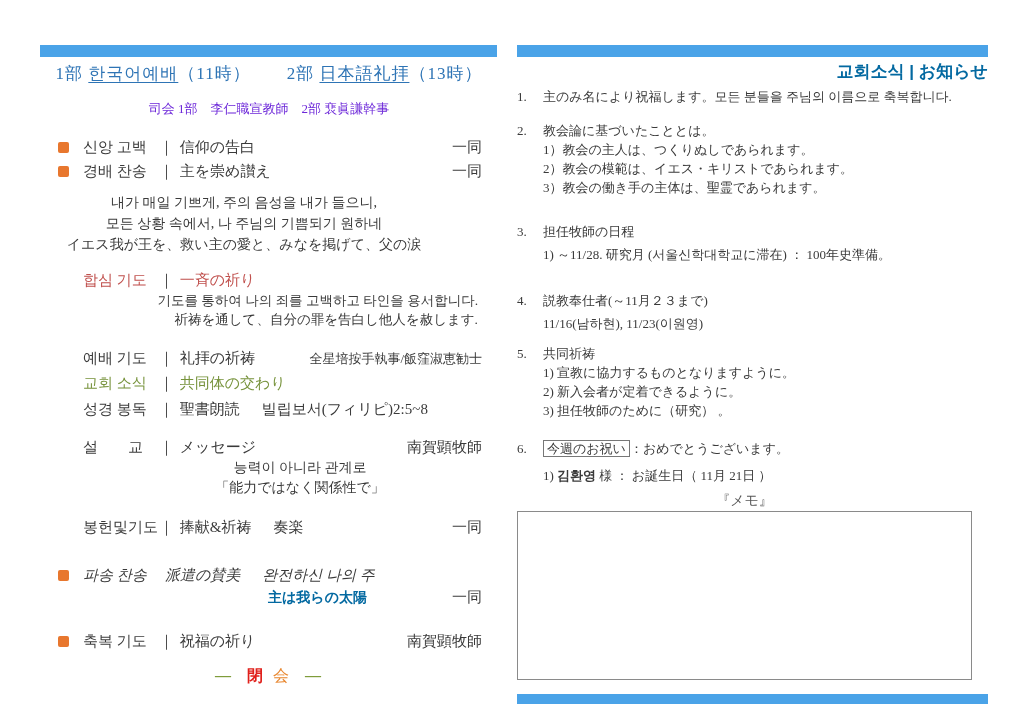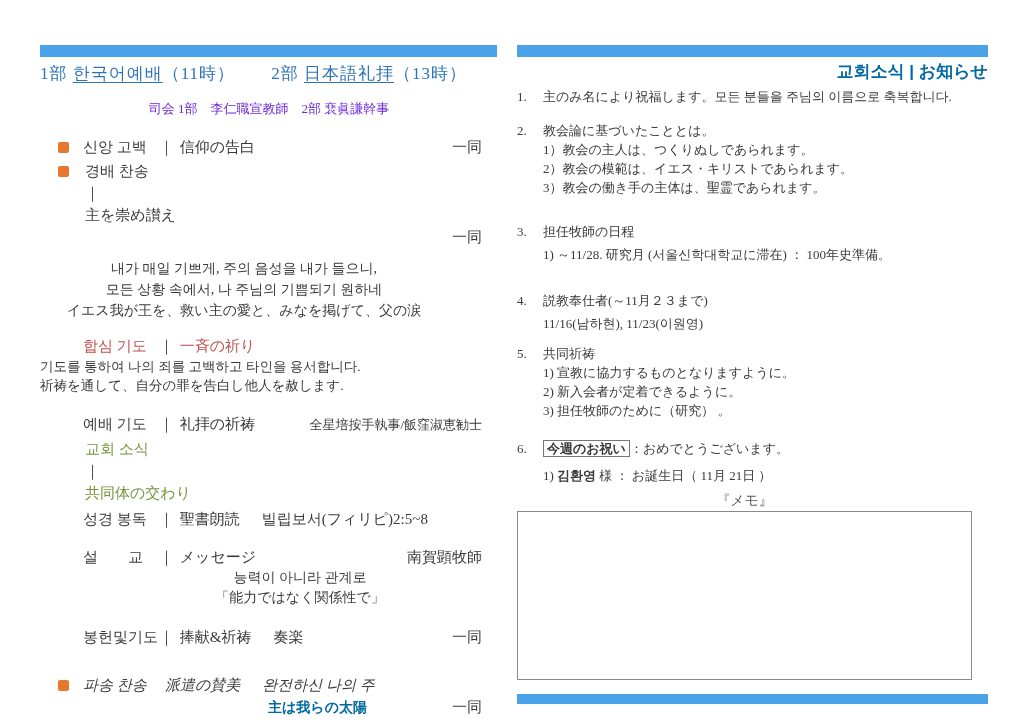--- a/index.html
+++ b/index.html
@@ -4,35 +4,35 @@
 <style>
   html,body{margin:0;padding:0;background:#ffffff;}
   .page{position:relative;width:1024px;height:725px;background:#fff;overflow:hidden;
         font-family:"Liberation Serif","DejaVu Serif",serif;color:#3a3a3a;}
   .bar{position:absolute;height:12px;background:#4AA3E8;}
   .bar-left{left:40px;top:45px;width:457px;}
   .bar-right{left:517px;top:45px;width:471px;}
   .bar-bottom{left:517px;top:694px;width:471px;height:10px;}
 
   
-  .ltitle{position:absolute;left:40px;top:62px;width:458px;
+  .ltitle{position:absolute;left:40px;top:62px;width:458px;text-align:center;
           font-size:17px;color:#2E74B5;letter-spacing:1px;}
   .ltitle .u{text-decoration:underline;text-underline-offset:3px;}
   .lmod{position:absolute;left:40px;top:100px;width:458px;text-align:center;font-size:13px;color:#6d28d9;}
   .order{position:absolute;left:40px;top:136px;width:458px;font-size:15px;}
   .row{position:relative;display:flex;align-items:baseline;padding-left:43px;padding-right:16px;line-height:22px;}
   .row .lab{display:inline-block;width:74px;white-space:nowrap;}
   .row .sep{margin:0 6px 0 2px;color:#3a3a3a;}
   .row .rgt{margin-left:auto;white-space:nowrap;}
   .bullet{position:absolute;left:18px;top:6px;width:11px;height:11px;background:#E8772E;border-radius:2px;}
-  .mt2{margin-top:2px;flex-direction:column;}
+  .mt2{margin-top:2px;}
   .lyrics{margin-top:10px;text-align:center;padding-right:50px;font-size:14px;line-height:21px;}
   .red{color:#C0504D;}
   .red-head{margin-top:14px;}
-  .red-sub{text-align:left;padding-right:20px;font-size:13.5px;line-height:19px;}
+  .red-sub{text-align:right;padding-right:20px;font-size:13.5px;line-height:19px;}
   .green{color:#77933C;}
   .small-right{font-size:13px;}
   .ctr-txt{margin-left:22px;white-space:nowrap;}
   .sermon-sub{margin-top:0;text-align:center;padding-left:62px;font-size:14px;line-height:20px;}
   .songblue{position:absolute;left:228px;top:0;color:#0369a1;font-weight:bold;
             font-family:"Liberation Sans","DejaVu Sans",sans-serif;font-size:14px;}
   .subrow{position:relative;height:22px;line-height:22px;padding-right:16px;}
   .subrow .rgt2{position:absolute;right:16px;top:0;}
   .closing{margin-top:14px;text-align:center;font-size:16px;letter-spacing:2px;}
   .closing .dash{color:#7F9C3B;font-weight:bold;margin:0 10px;}
@@ -45,21 +45,21 @@
   .rheader{position:absolute;left:517px;top:60px;width:471px;text-align:right;
            font-size:17px;font-weight:bold;color:#0369a1;
            font-family:"Liberation Sans","DejaVu Sans",sans-serif;}
   .ritems{position:absolute;left:517px;top:88px;width:473px;font-size:13px;line-height:18px;}
   .ritem{display:flex;}
   .ritem .num{width:26px;flex:none;}
   .ritem .rtext{flex:1;}
   .rsub{padding-left:26px;line-height:19px;}
   .i2{margin-top:16px;}.i3{margin-top:26px;}.i4{margin-top:28px;}
   .i5{margin-top:12px;}.i6{margin-top:20px;}
-  .boxed{display:inline-block;border:1px solid #777;padding:0 3px;line-height:15px;font-weight:bold;}
+  .boxed{display:inline-block;border:1px solid #777;padding:0 3px;line-height:15px;}
   .bname{font-weight:bold;font-family:"Liberation Sans","DejaVu Sans",sans-serif;}
   .memo-label{position:absolute;left:517px;top:492px;width:455px;text-align:center;font-size:14px;color:#555;}
   .memo-box{position:absolute;left:517px;top:511px;width:453px;height:167px;border:1px solid #8a8a8a;background:#fff;}
 </style>
 </head>
 <body>
 
 <div class="page">
 
   <div class="bar bar-left"></div>

